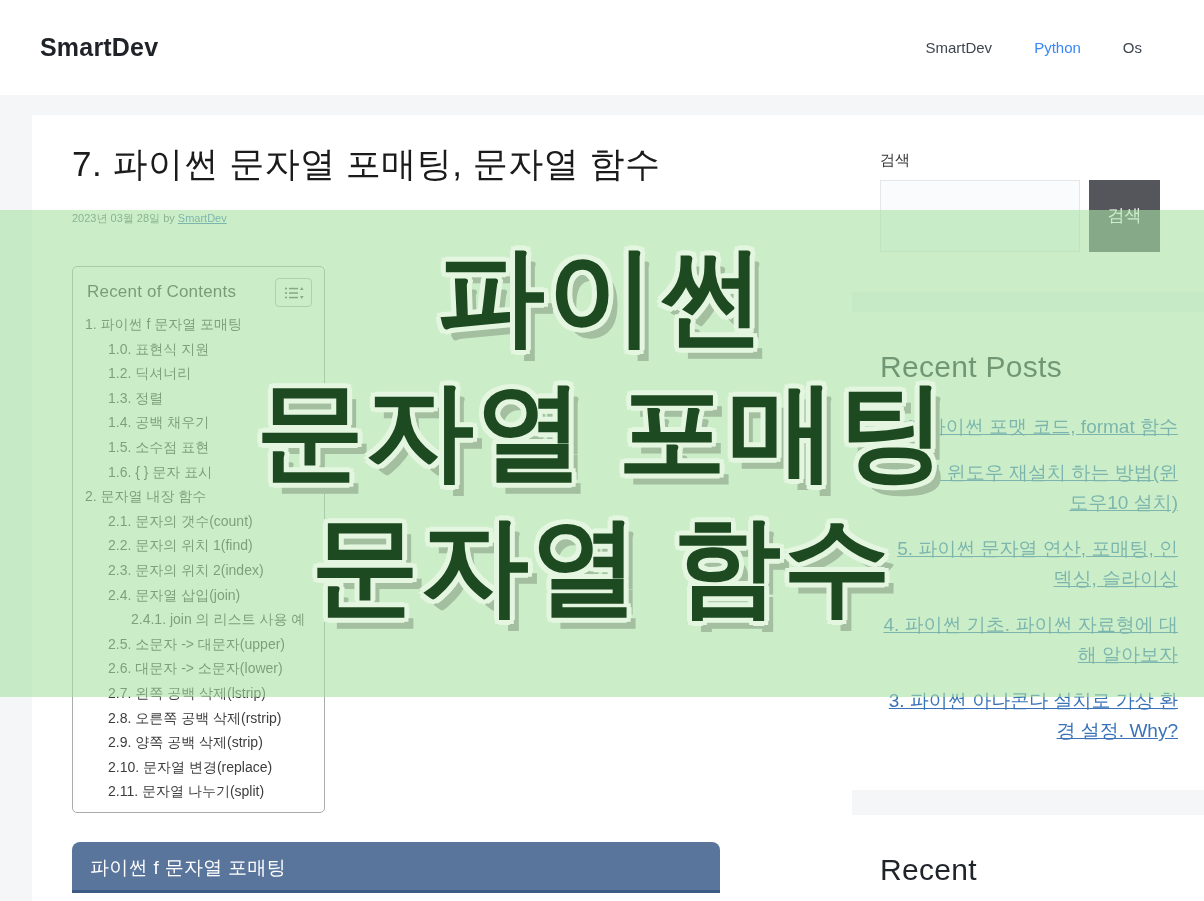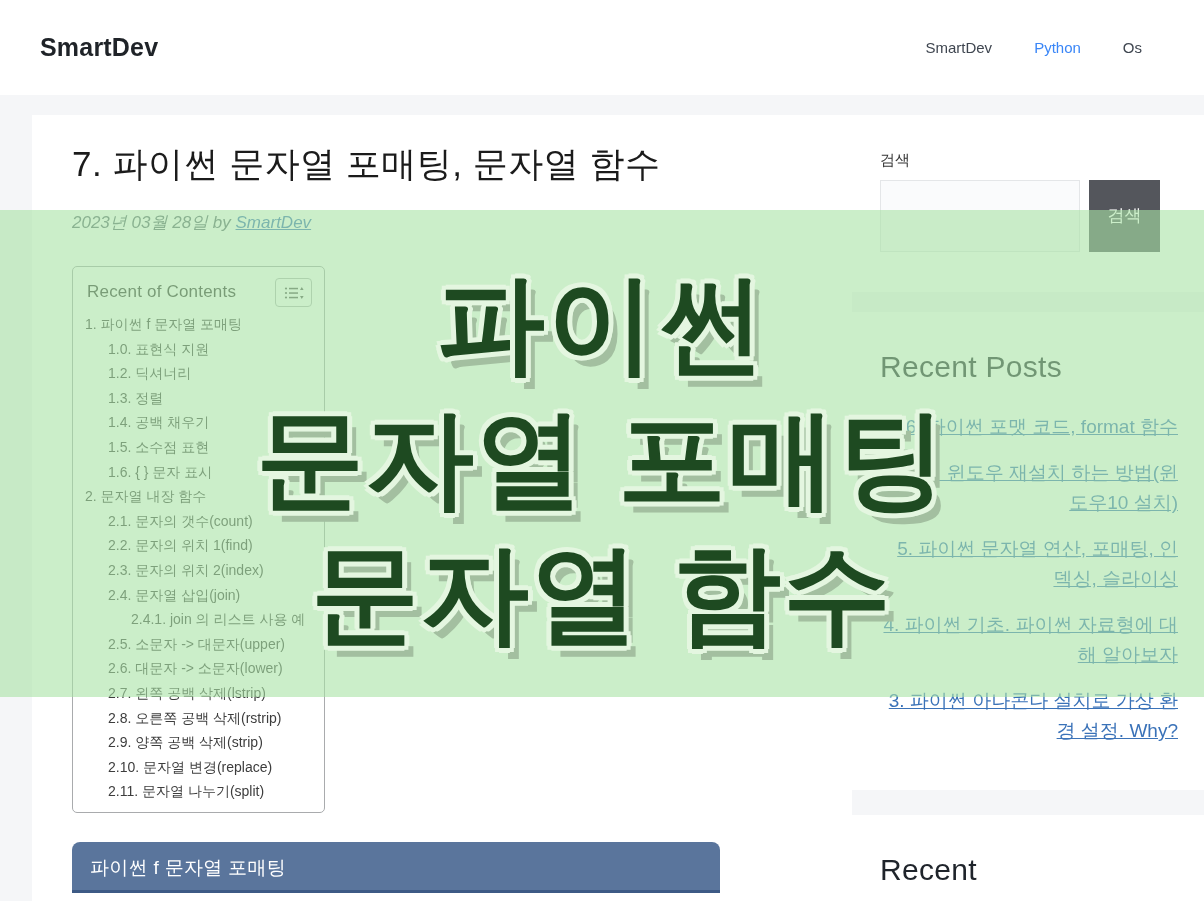--- a/index.html
+++ b/index.html
@@ -23,21 +23,21 @@
   
   .main-card {
     position:absolute; left:16px; top:115px; width:820px; height:786px;
     background:#ffffff; z-index:1;margin-left:16px;
   }
   .post-title {
     position:absolute; left:40px; top:26px; width:740px;
     font-size:35px; font-weight:500; color:#1b1b1b; letter-spacing:.5px;
   }
   .post-meta {
-    position:absolute; left:40px; top:96px; font-size:17px; color:#5c6a72;font-style:italic;
+    position:absolute; left:40px; top:96px; font-size:11px; color:#5c6a72;
   }
   .post-meta a { color:#3a72b8; text-decoration:underline; cursor:pointer; }
   
   .toc-box {
     position:absolute; left:40px; top:151px; width:253px; height:547px;
     border:1px solid #a9abad; border-radius:5px; background:#ffffff;
     padding:13px 0 0 0;
   }
   .toc-head { position:relative; padding:2px 14px 8px 14px; }
   .toc-title { font-size:17px; color:#333; font-weight:500; letter-spacing:.2px; }
@@ -85,21 +85,21 @@
   .rp-link {
     display:block; font-size:19px; line-height:30px; color:#3a72b8;
     text-decoration:underline; margin-bottom:16px; cursor:pointer;
   }
   
   .overlay-band {
     position:absolute; left:0; top:210px; width:1204px; height:487px;
     background:rgba(168,226,165,0.60); z-index:40; pointer-events:none;
     overflow:hidden;
   }
-  .overlay-text { width:100%; text-align:center; padding-top:46px; }
+  .overlay-text { width:100%; text-align:center; padding-top:18px; }
   .ov-line {
     font-size:108px; line-height:135px; font-weight:800; color:#1e4a21;
     letter-spacing:2px;
     text-shadow:
       -4px -4px 0 #e4f6e0, 4px -4px 0 #e4f6e0, -4px 4px 0 #e4f6e0, 4px 4px 0 #e4f6e0,
       -5px 0 0 #e4f6e0, 5px 0 0 #e4f6e0, 0 -5px 0 #e4f6e0, 0 5px 0 #e4f6e0,
       9px 11px 0 #a3bfa0;
   }
 </style>
 </head>

